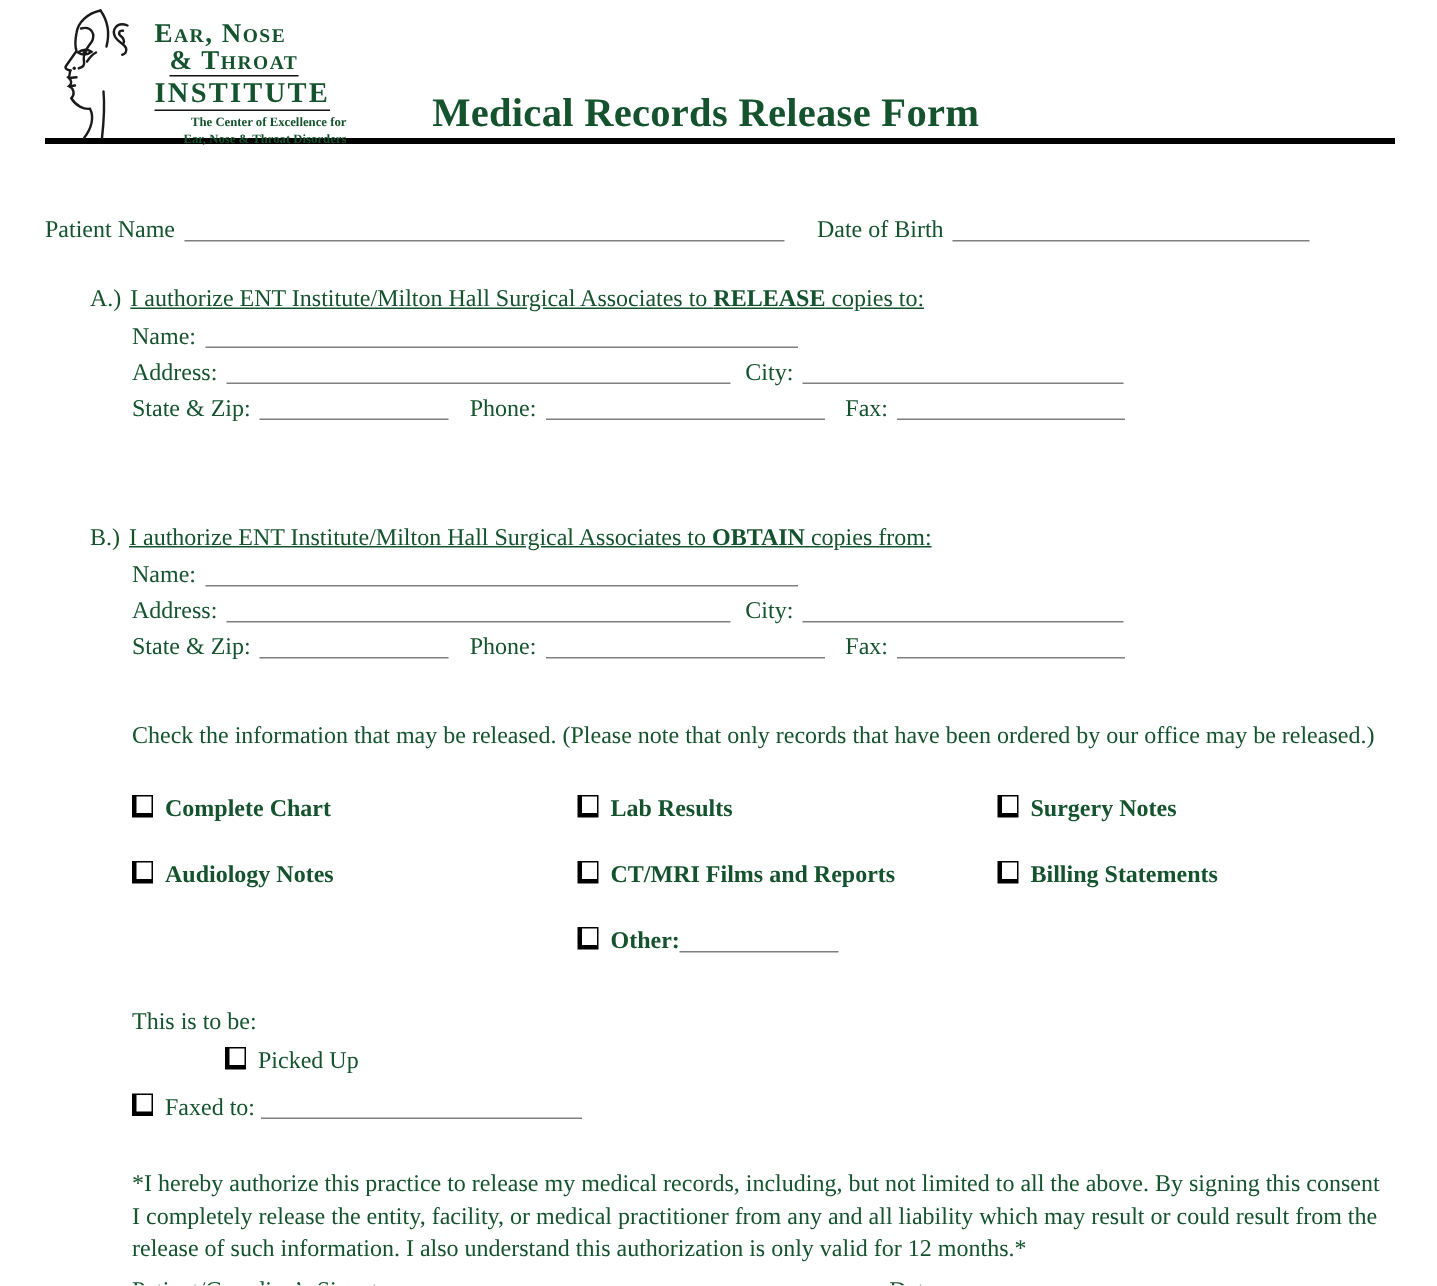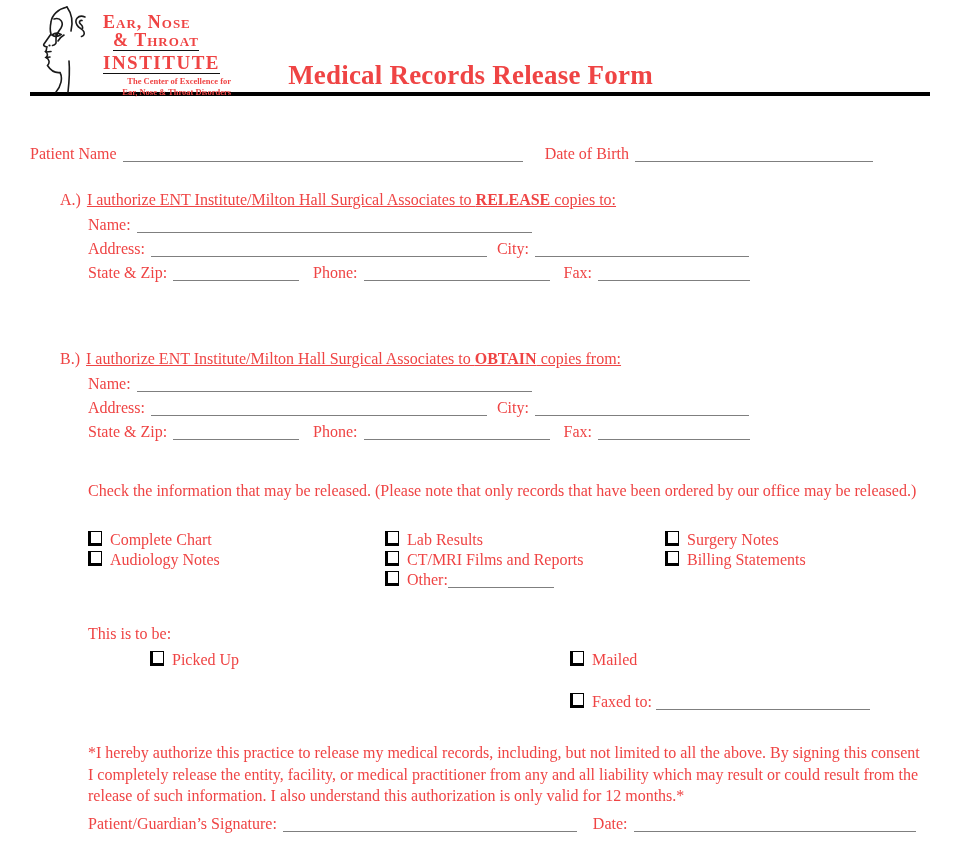--- a/index.html
+++ b/index.html
@@ -1,20 +1,20 @@
 <!DOCTYPE html>
 <html><head>
 <meta charset="utf-8">
 <style>
   html,body{margin:0;padding:0;background:#ffffff;}
   .page{
     position:relative;
     width:958px;height:857px;
     background:#ffffff;
-    color:#ef4444;
+    color:#14532d;
     font-family:"Liberation Serif","DejaVu Serif",serif;
     font-size:16px;
     overflow:hidden;
     box-sizing:border-box;
   }
   
   .header{position:relative;height:92px;}
   .logo{position:absolute;left:25px;top:5px;display:flex;align-items:flex-start;}
   .logo svg{display:block;}
   .logo-text{margin-left:2px;margin-top:8px;width:128px;text-align:left;line-height:1;}
@@ -51,31 +51,31 @@
   .w-city{width:214px;margin-left:6px;}
   .city-lbl{margin-left:10px;}
   .w-statezip{width:126px;margin-left:6px;}
   .phone-lbl{margin-left:14px;}
   .w-phone{width:186px;margin-left:6px;}
   .fax-lbl{margin-left:14px;}
   .w-fax{width:152px;margin-left:6px;}
   
   .release-note{margin:36px 40px 0 88px;width:836px;line-height:22px;}
   
-  .checklist{display:grid;grid-template-columns:297px 280px 1fr;row-gap:0;margin:28px 40px 0 88px;}
+  .checklist{display:grid;grid-template-columns:297px 280px 1fr;row-gap:24px;margin:28px 40px 0 88px;font-weight:bold;}
   .check-item{line-height:20px;white-space:nowrap;}
   .cb{
     display:inline-block;width:10px;height:11px;
     border:1.5px solid #000;border-left-width:3px;border-bottom-width:3px;
     margin-right:8px;vertical-align:-1px;
   }
   .w-other{width:106px;}
   
   .delivery{margin:34px 40px 0 88px;line-height:20px;}
-  .delivery-grid{display:grid;grid-template-columns:482px 1fr;row-gap:22px;margin-top:6px;}
+  .delivery-grid{display:grid;grid-template-columns:482px 1fr;row-gap:11px;margin-top:6px;}
   .deliv-item{line-height:20px;white-space:nowrap;}
   .pickedup{margin-left:62px;}
   .w-fax-to{width:214px;margin-left:4px;}
   
   .authorization{margin:30px 40px 0 88px;width:838px;line-height:21.5px;}
   
   .sig-row{margin:6px 28px 0 88px;line-height:22px;}
   .w-sig{width:294px;margin-left:6px;}
   .date-lbl{margin-left:16px;}
   .w-date{width:282px;margin-left:6px;}
@@ -171,21 +171,20 @@
     <div class="check-item"><span class="cb"></span><span>Billing Statements</span></div>
 
     <div class="check-item"></div>
     <div class="check-item"><span class="cb"></span><span>Other:</span><span class="blank w-other"></span></div>
   </div>
 
   <div class="delivery">
     <div>This is to be:</div>
     <div class="delivery-grid">
       <div class="deliv-item pickedup"><span class="cb"></span><span>Picked Up</span></div>
-      <div class="deliv-item"><span class="cb"></span><span>Mailed</span></div>
       <div class="deliv-item"></div>
       <div class="deliv-item"><span class="cb"></span><span>Faxed to:</span><span class="blank w-fax-to"></span></div>
     </div>
   </div>
 
   <div class="authorization">*I hereby authorize this practice to release my medical records, including, but not limited to all the above. By signing this consent I completely release the entity, facility, or medical practitioner from any and all liability which may result or could result from the release of such information. I also understand this authorization is only valid for 12 months.*</div>
 
   <div class="sig-row row">
     <span class="lbl">Patient/Guardian’s Signature:</span><span class="blank w-sig"></span><span class="lbl date-lbl">Date:</span><span class="blank w-date"></span>
   </div>

